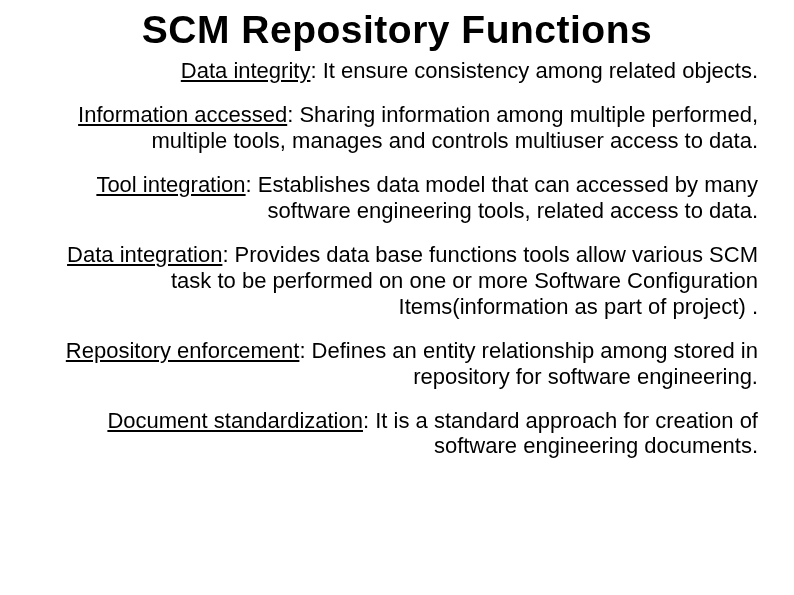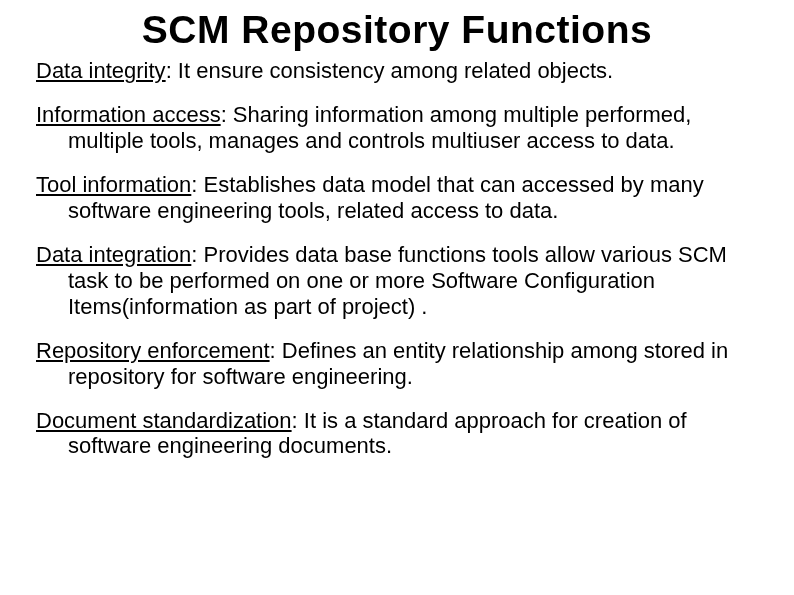--- a/index.html
+++ b/index.html
@@ -22,41 +22,42 @@
     text-align: center;
     margin: 0 0 6px 0;
     letter-spacing: 0.5px;
   }
   .item {
     font-size: 22px;
     line-height: 1.18;
     margin: 0 0 18px 0;
     text-indent: -32px;
     padding-left: 32px;
+    text-align: right;
   }
   .term {
     text-decoration: underline;
   }
 </style>
 </head>
 <body>
 
 <div class="slide">
   <h1 class="title">SCM Repository Functions</h1>
 
   <p class="item">
     <span class="term">Data integrity</span><span>: It ensure consistency among related objects.</span>
   </p>
 
   <p class="item">
-    <span class="term">Information access</span><span>: Sharing information among multiple performed, multiple tools, manages and controls multiuser access to data.</span>
+    <span class="term">Information accessed</span><span>: Sharing information among multiple performed, multiple tools, manages and controls multiuser access to data.</span>
   </p>
 
   <p class="item">
-    <span class="term">Tool information</span><span>: Establishes data model that can accessed by many software engineering tools, related access to data.</span>
+    <span class="term">Tool integration</span><span>: Establishes data model that can accessed by many software engineering tools, related access to data.</span>
   </p>
 
   <p class="item">
     <span class="term">Data integration</span><span>: Provides data base functions tools allow various SCM task to be performed on one or more Software Configuration Items(information as part of project) .</span>
   </p>
 
   <p class="item">
     <span class="term">Repository enforcement</span><span>: Defines an entity relationship among stored in repository for software engineering.</span>
   </p>
 

